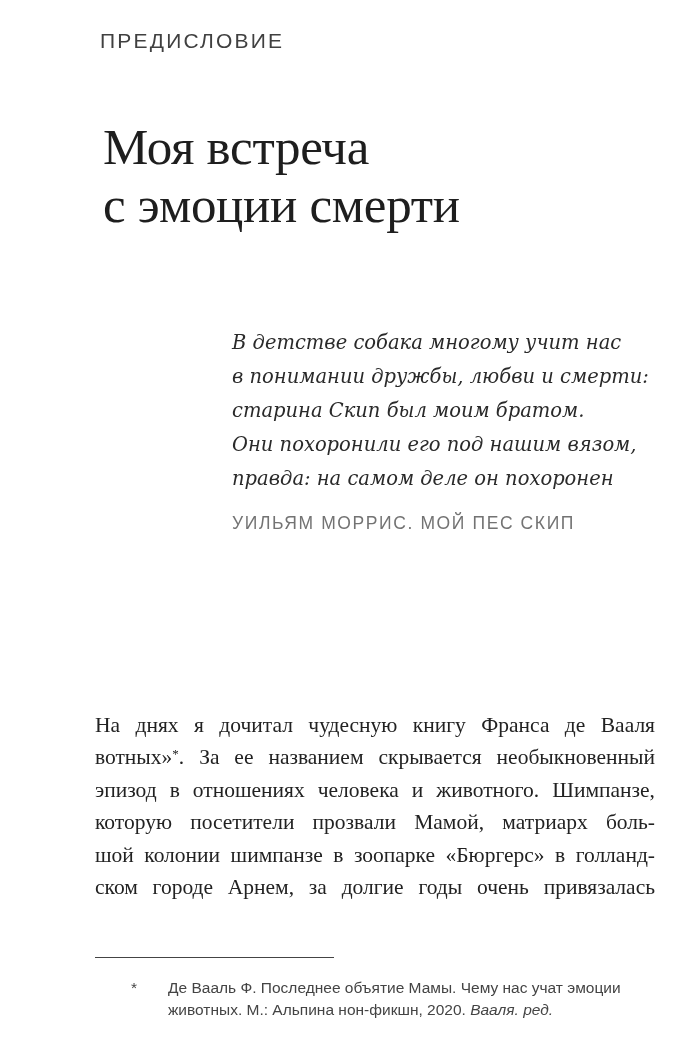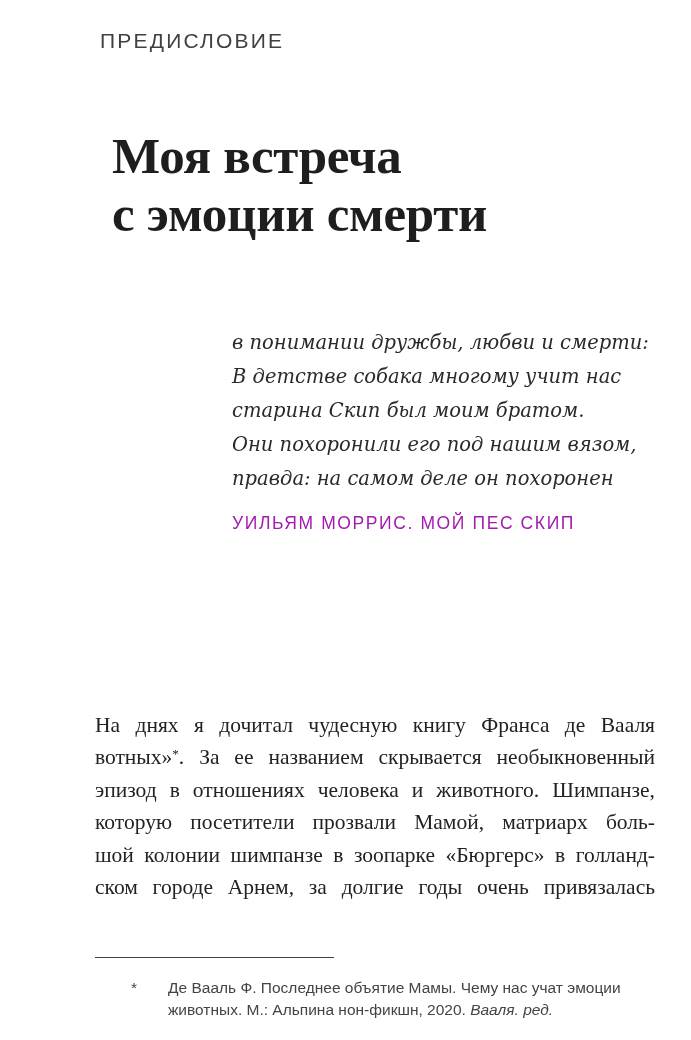--- a/index.html
+++ b/index.html
@@ -23,23 +23,23 @@
       letter-spacing: 2.2px;
       color: #404040;
       font-weight: normal;
       margin: 4px;
       line-height: 26px;
     }
     .chapter-title {
       position: absolute;
       left: 95px;
       top: 110px;
-      margin: 17px;
+      margin: 8px;
       font-family: "Liberation Serif", "DejaVu Serif", serif;
-      font-weight: bold;
+      font-weight: normal;
       font-size: 51px;
       line-height: 58px;
       color: #1e1e1e;
       letter-spacing: -0.3px;
     }
     .chapter-title span {
       display: block;
       white-space: nowrap;
     }
     .epigraph {
@@ -60,21 +60,21 @@
     .epigraph-text span {
       display: block;
       white-space: nowrap;
     }
     .epigraph-source {
       margin: 0;
       margin-top: 16px;
       font-family: "Liberation Sans", "DejaVu Sans", sans-serif;
       font-size: 17.5px;
       letter-spacing: 1.6px;
-      color: #a21caf;
+      color: #737373;
       line-height: 22px;
       white-space: nowrap;
     }
     .body-text {
       position: absolute;
       left: 95px;
       top: 709px;
       width: 560px;
       margin: 0;
       font-family: "Liberation Serif", "DejaVu Serif", serif;
@@ -138,22 +138,22 @@
 
   <p class="section-label">ПРЕДИСЛОВИЕ</p>
 
   <h1 class="chapter-title">
     <span>Моя встреча</span>
     <span>с эмоции смерти</span>
   </h1>
 
   <blockquote class="epigraph">
     <p class="epigraph-text">
+      <span>В детстве собака многому учит нас</span>
       <span>в понимании дружбы, любви и смерти:</span>
-      <span>В детстве собака многому учит нас</span>
       <span>старина Скип был моим братом.</span>
       <span>Они похоронили его под нашим вязом,</span>
       <span>правда: на самом деле он похоронен</span>
     </p>
     <p class="epigraph-source">УИЛЬЯМ МОРРИС. МОЙ ПЕС СКИП</p>
   </blockquote>
 
   <div class="body-text">
     <span>На днях я дочитал чудесную книгу Франса де Вааля</span>
     <span><span style="display:inline">вотных»</span><sup>*</sup><span style="display:inline">. За ее названием скрывается необыкновенный</span></span>

